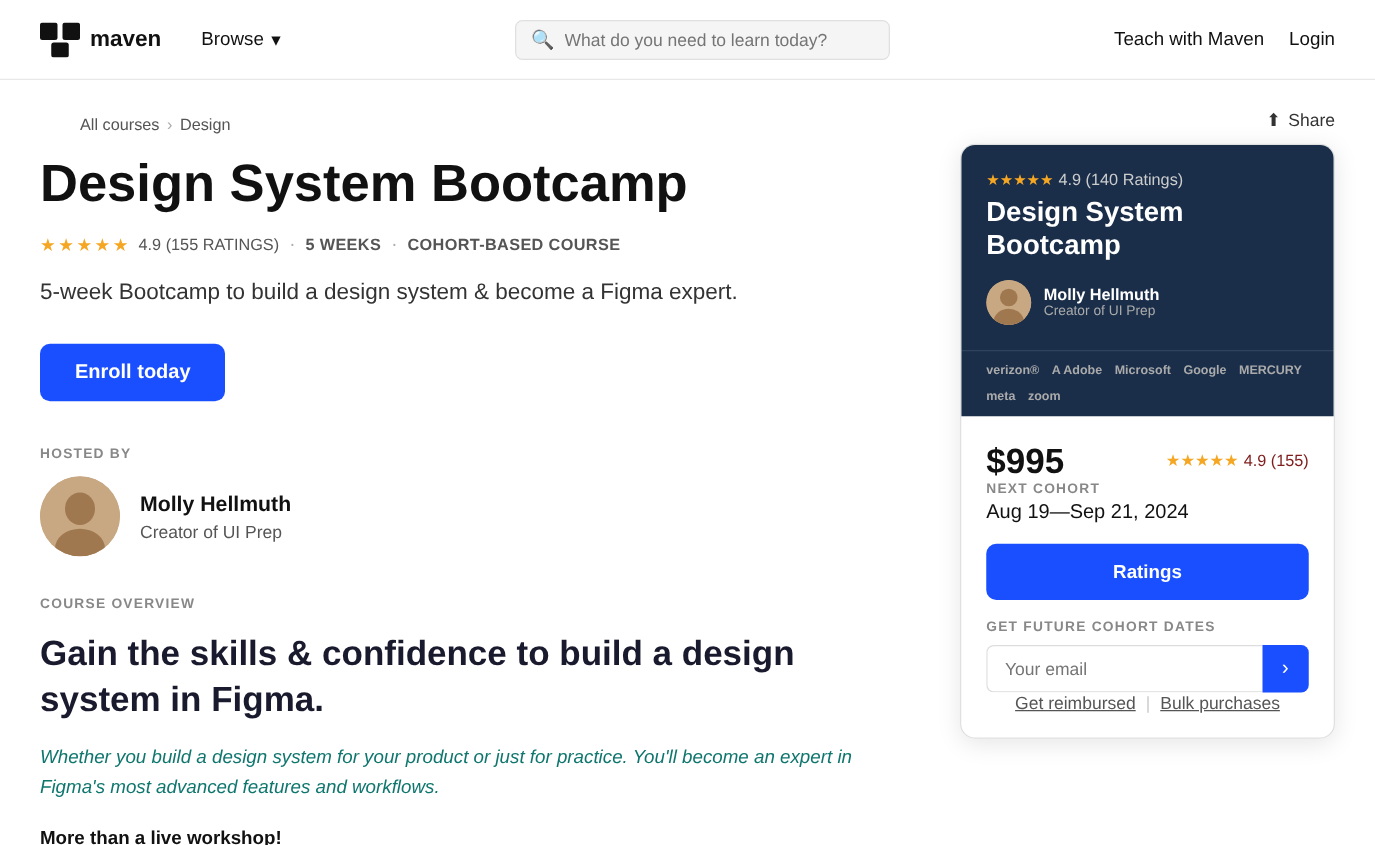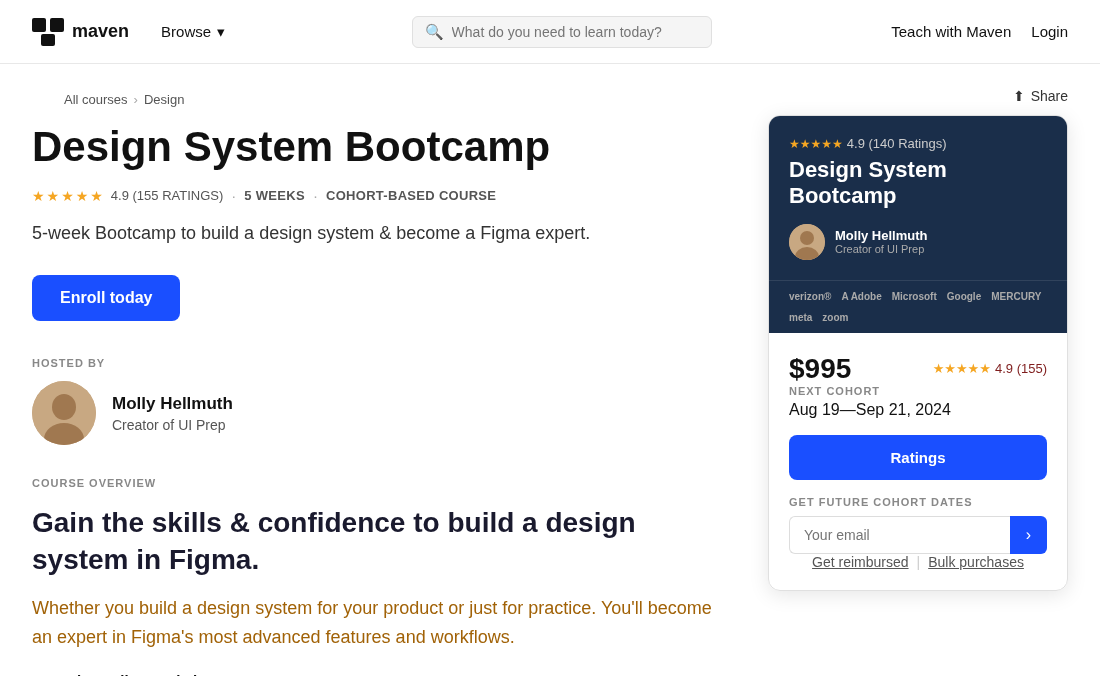--- a/index.html
+++ b/index.html
@@ -77,21 +77,21 @@
     .host-avatar {
       width: 64px; height: 64px; border-radius: 50%; background: #c8a882;
       overflow: hidden; flex-shrink: 0; display: flex; align-items: center; justify-content: center;
     }
     .host-name { font-size: 17px; font-weight: 700; color: #111; margin-bottom: 3px; }
     .host-role { font-size: 14px; color: #555; }
 
     
     .overview-label { font-size: 11px; color: #888; text-transform: uppercase; letter-spacing: 1px; font-weight: 600; margin-bottom: 16px; }
     .overview-title { font-size: 28px; font-weight: 800; color: #1a1a2e; margin-bottom: 16px; line-height: 1.3; }
-    .overview-desc { font-size: 18px; color: #a16207; line-height: 1.6; margin-bottom: 20px; }
+    .overview-desc { font-size: 15px; color: #0f766e; line-height: 1.6; margin-bottom: 20px; font-style: italic; }
     .workshop-title { font-size: 15px; font-weight: 700; color: #111; margin-bottom: 8px; }
 
     
     .card {
       border: 1px solid #e0e0e0; border-radius: 12px; overflow: hidden;
       box-shadow: 0 4px 20px rgba(0,0,0,0.1);
     }
     .card-hero {
       background: #1a2e4a; padding: 20px; color: #fff; min-height: 160px;
       position: relative;

